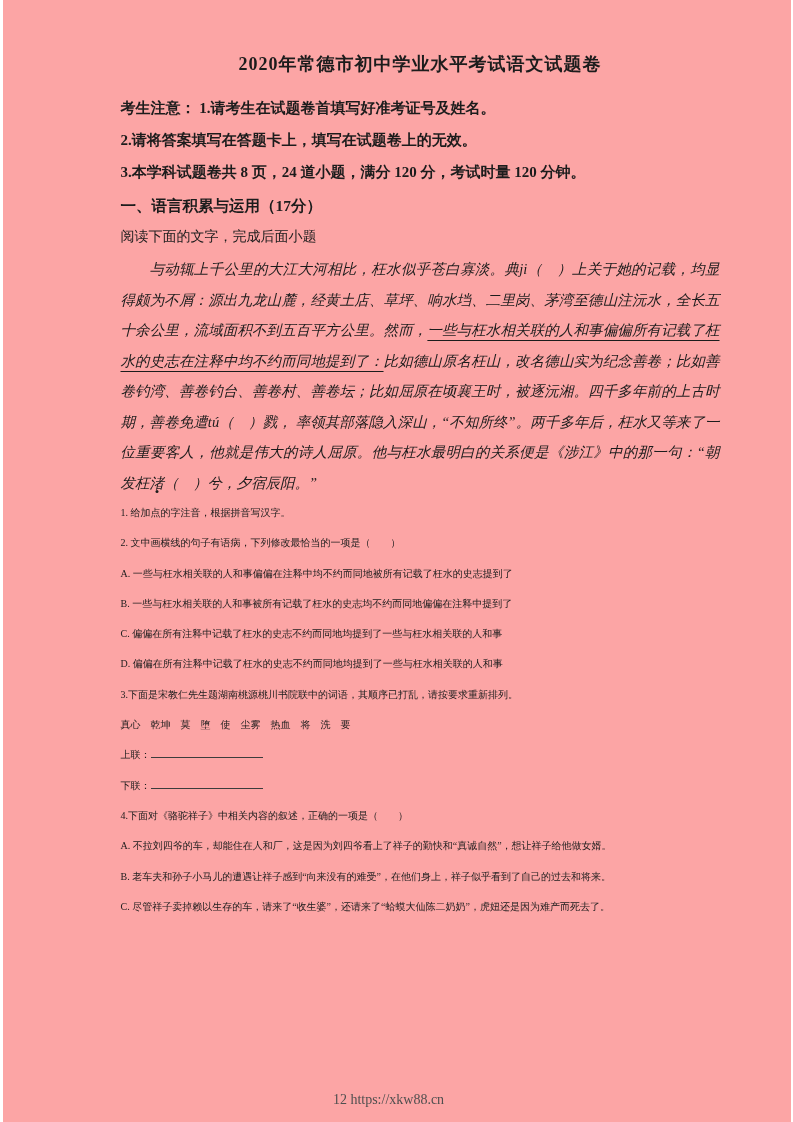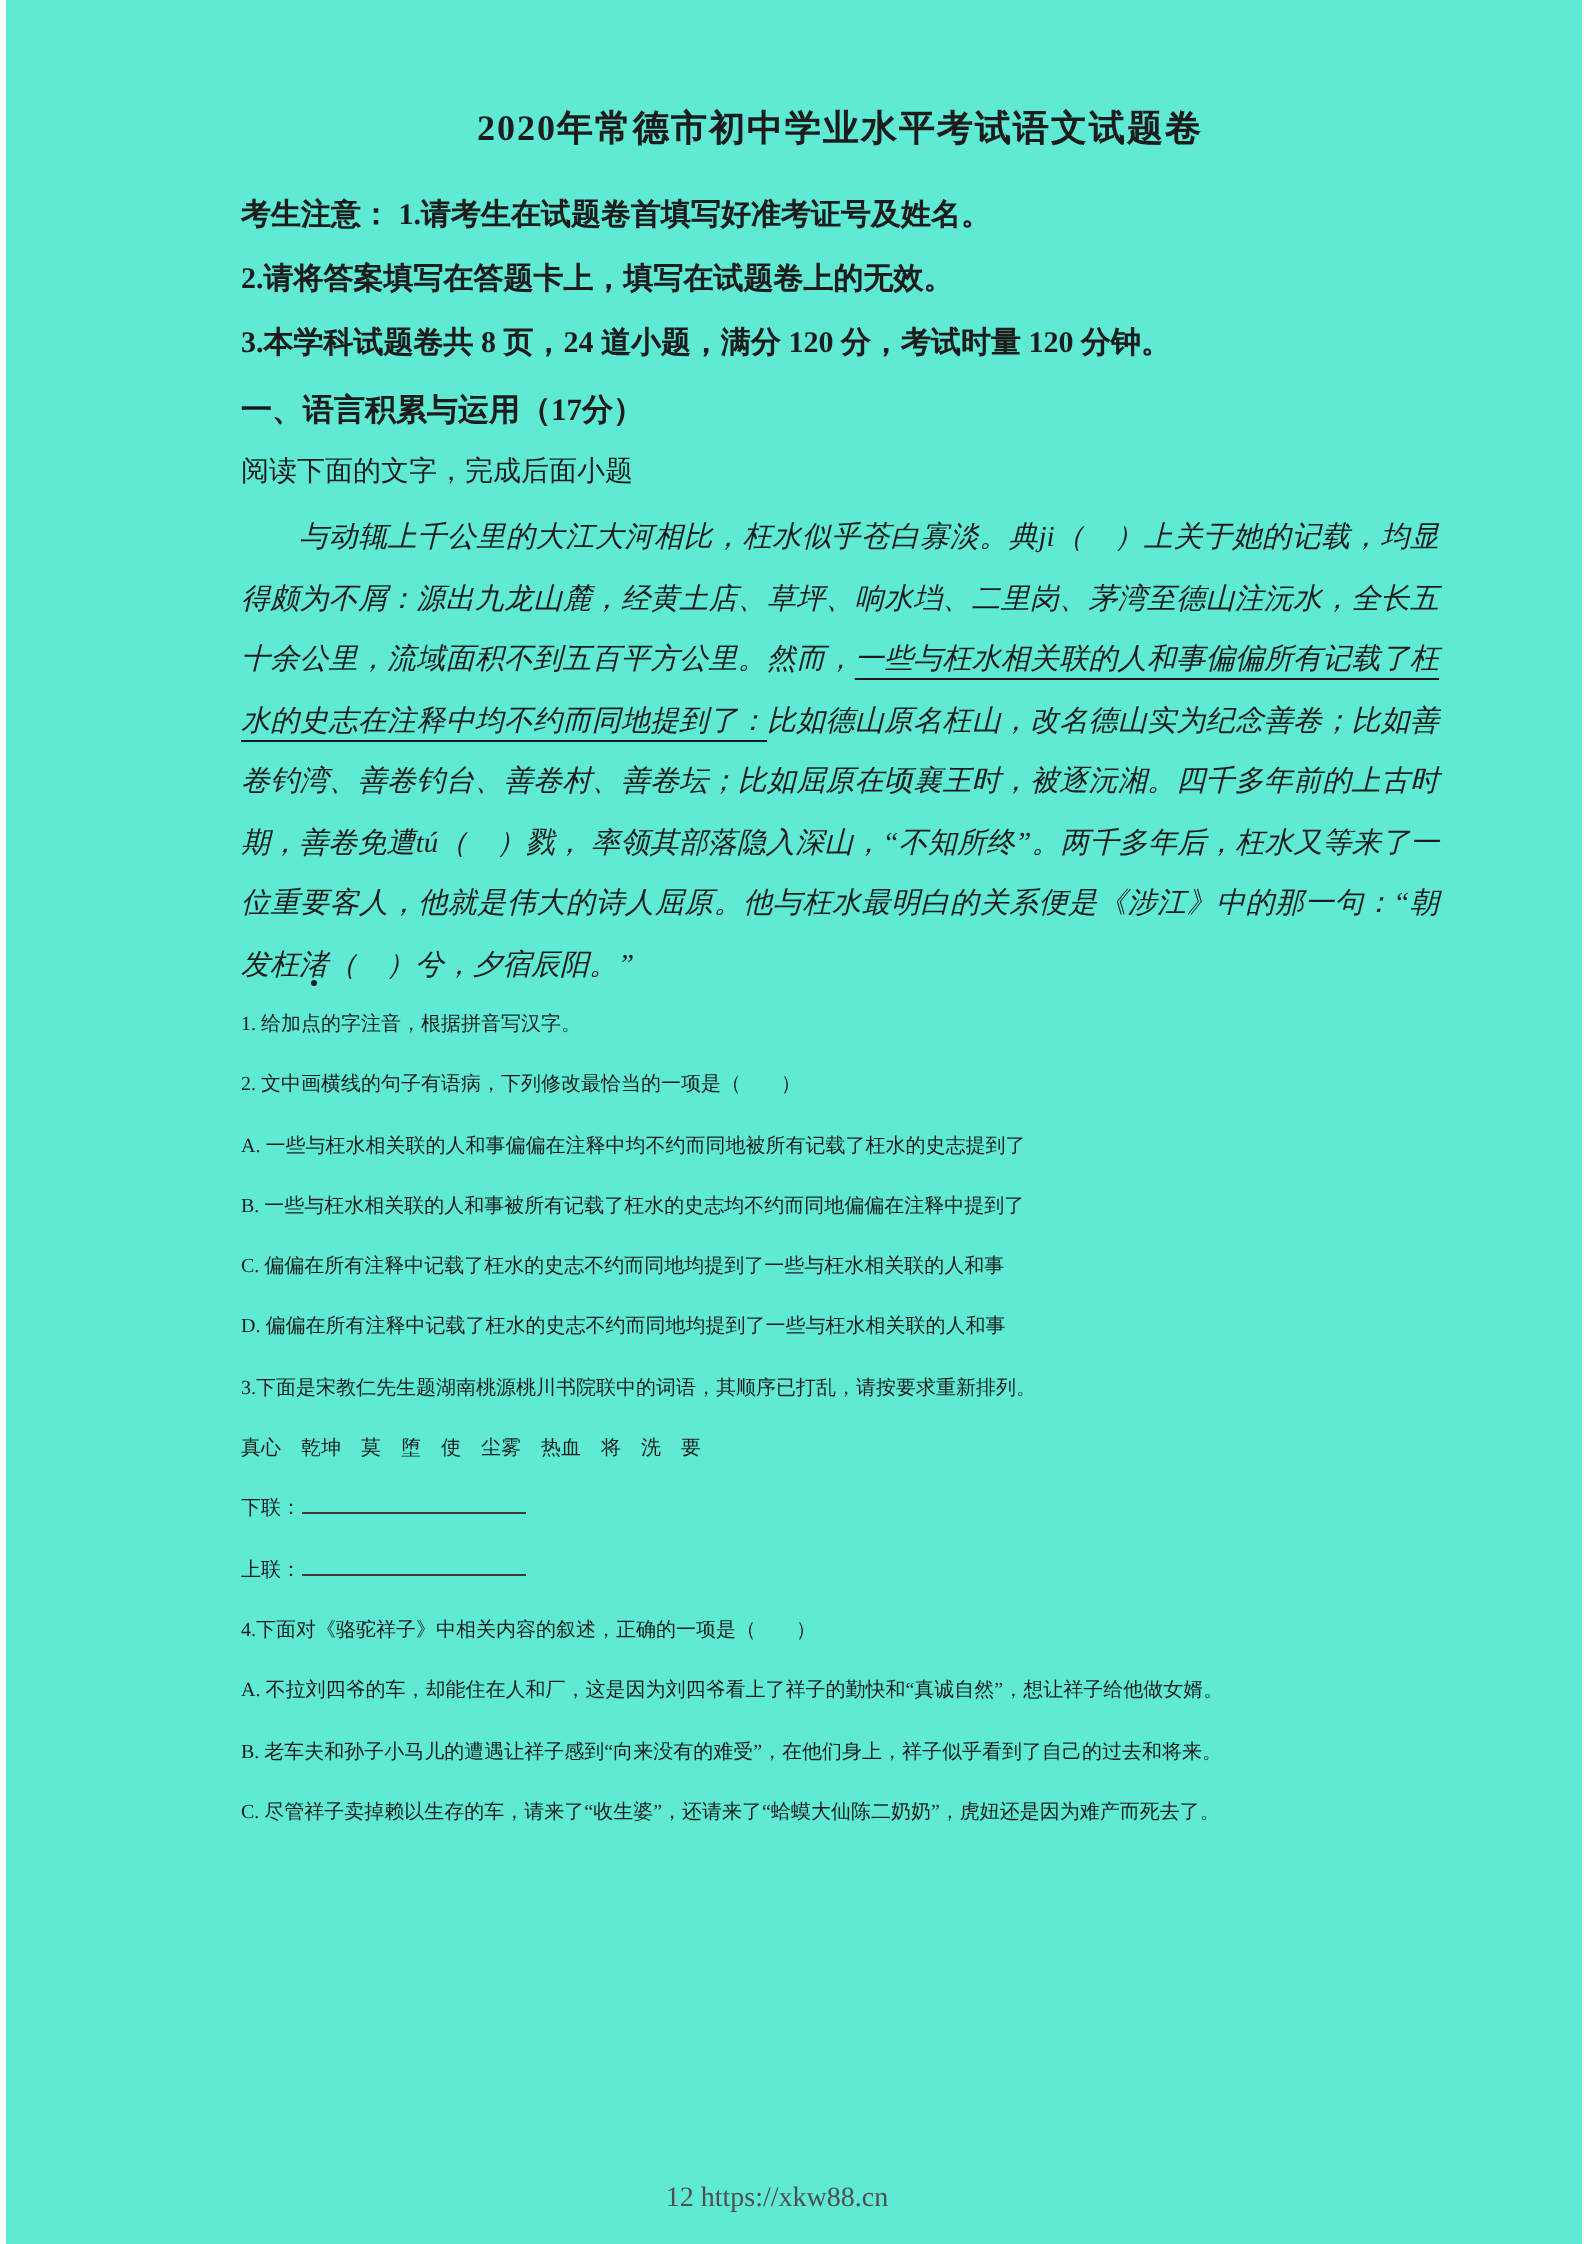--- a/index.html
+++ b/index.html
@@ -5,21 +5,21 @@
   * { margin: 0; padding: 0; box-sizing: border-box; }
   html, body { background: #ffffff; }
   body {
     font-family: "Liberation Serif", "DejaVu Serif", serif;
     color: #1c1c1c;
   }
   .sheet {
     position: relative;
     width: 788px;
     height: 1122px;
-    background: #5eead4;
+    background: #fca5a5;
     margin: 0 auto;
     overflow: hidden;
     padding-left: 47px;
   }
   .content { padding: 48px 71px 0 71px; }
   .title {
     font-size: 18px;
     font-weight: 700;
     text-align: center;
     line-height: 32px;
@@ -110,22 +110,22 @@
     <p class="q">1. 给加点的字注音，根据拼音写汉字。</p>
 
     <p class="q">2. 文中画横线的句子有语病，下列修改最恰当的一项是（　　）</p>
     <p class="q">A. 一些与枉水相关联的人和事偏偏在注释中均不约而同地被所有记载了枉水的史志提到了</p>
     <p class="q">B. 一些与枉水相关联的人和事被所有记载了枉水的史志均不约而同地偏偏在注释中提到了</p>
     <p class="q">C. 偏偏在所有注释中记载了枉水的史志不约而同地均提到了一些与枉水相关联的人和事</p>
     <p class="q">D. 偏偏在所有注释中记载了枉水的史志不约而同地均提到了一些与枉水相关联的人和事</p>
 
     <p class="q">3.下面是宋教仁先生题湖南桃源桃川书院联中的词语，其顺序已打乱，请按要求重新排列。</p>
     <p class="q">真心　乾坤　莫　堕　使　尘雾　热血　将　洗　要</p>
+    <p class="q"><span>上联：</span><span class="blank"></span></p>
     <p class="q"><span>下联：</span><span class="blank"></span></p>
-    <p class="q"><span>上联：</span><span class="blank"></span></p>
 
     <p class="q">4.下面对《骆驼祥子》中相关内容的叙述，正确的一项是（　　）</p>
     <p class="q">A.  不拉刘四爷的车，却能住在人和厂，这是因为刘四爷看上了祥子的勤快和“真诚自然”，想让祥子给他做女婿。</p>
     <p class="q">B.  老车夫和孙子小马儿的遭遇让祥子感到“向来没有的难受”，在他们身上，祥子似乎看到了自己的过去和将来。</p>
     <p class="q">C.  尽管祥子卖掉赖以生存的车，请来了“收生婆”，还请来了“蛤蟆大仙陈二奶奶”，虎妞还是因为难产而死去了。</p>
 
   </div>
 
   <div class="footer">12 https://xkw88.cn</div>
 </div>

